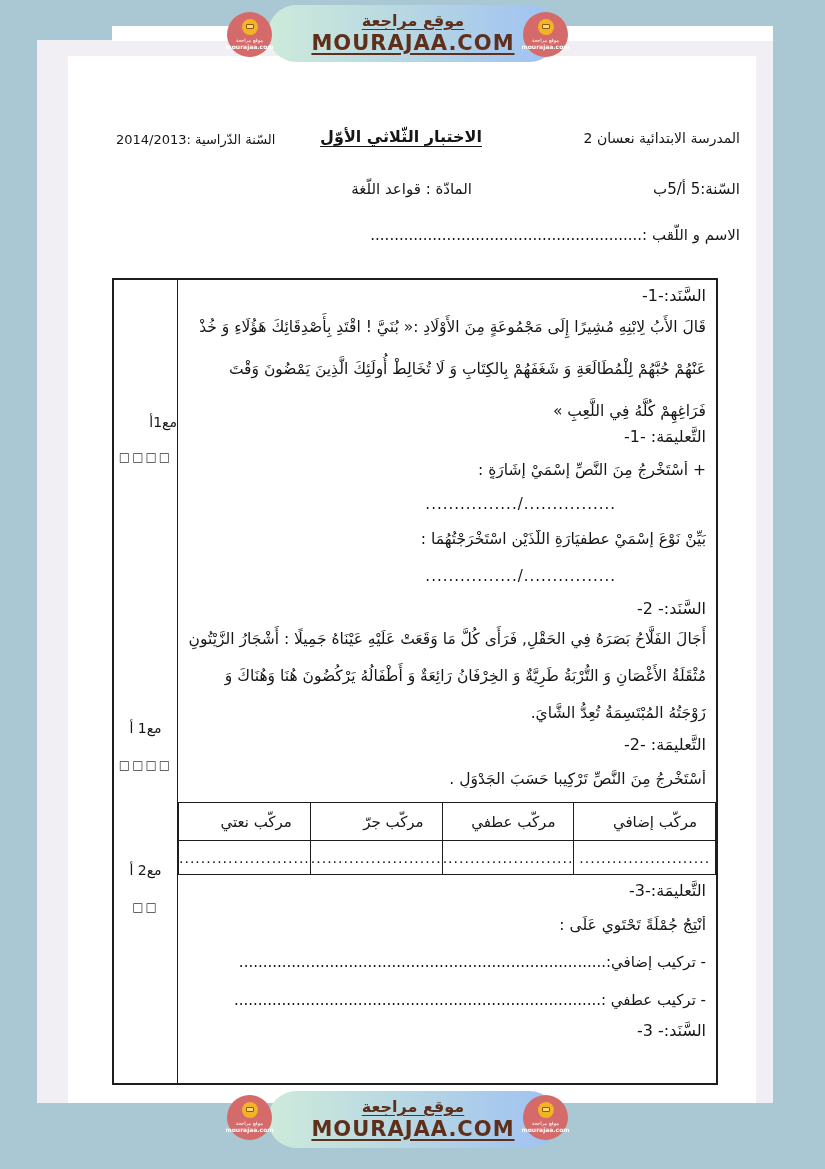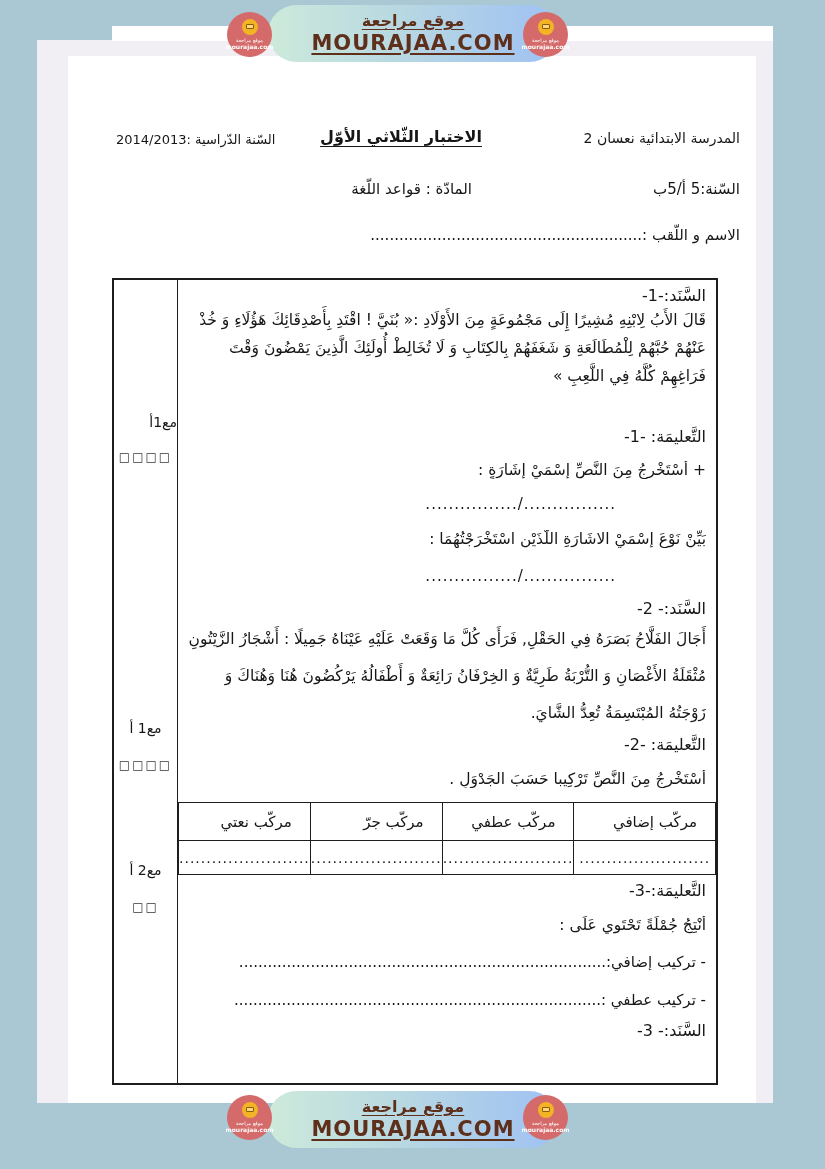--- a/index.html
+++ b/index.html
@@ -68,21 +68,21 @@
   .mark-label { font-size: 14px; direction: rtl; }
   .mark-boxes { font-size: 12px; letter-spacing: 2px; color: #333; direction: ltr; }
   .m1-label { top: 134px; padding-left: 44px; } .m1-boxes { top: 170px; }
   .m2-label { top: 440px; } .m2-boxes { top: 478px; }
   .m3-label { top: 582px; } .m3-boxes { top: 620px; }
 
   .content-col { flex: 1; position: relative; direction: rtl; }
   .content-col > div { position: absolute; right: 0; left: 0; padding: 0 10px; text-align: right; }
 
   .lbl  { font-size: 16px; }
-  .para { font-size: 15.5px; line-height: 28px; text-align: justify; text-align-last: right; }
+  .para { font-size: 15.5px; line-height: 42px; text-align: justify; text-align-last: right; }
   .q    { font-size: 15.5px; white-space: nowrap; overflow: hidden; }
   .dots-line { font-size: 15px; padding-left: 10px; padding-right: 100px !important;
       letter-spacing: 1px; white-space: nowrap; overflow: hidden; }
   .fill-item { font-size: 15px; white-space: nowrap; overflow: hidden; }
 
   .b-s1lbl { top: 6px; }
   .b-s1txt { top: 26px; height: 130px; }
   .b-t1lbl { top: 147px; }
   .b-t1q1  { top: 181px; }
   .b-t1d1  { top: 215px; }
@@ -152,21 +152,21 @@
     <div class="mark mark-label m3-label">مع2 أ</div>
     <div class="mark mark-boxes m3-boxes">□□</div>
   </div>
 
   <div class="content-col">
     <div class="lbl  b-s1lbl">السَّنَد:-1-</div>
     <div class="para b-s1txt">قَالَ الأَبُ لِابْنِهِ مُشِيرًا إِلَى مَجْمُوعَةٍ مِنَ الأَوْلَادِ :« بُنَيَّ ! اقْتَدِ بِأَصْدِقَائِكَ هَؤُلَاءِ وَ خُذْ عَنْهُمْ حُبَّهُمْ لِلْمُطَالَعَةِ وَ شَغَفَهُمْ بِالكِتَابِ وَ لَا تُخَالِطْ أُولَئِكَ الَّذِينَ يَمْضُونَ وَقْتَ فَرَاغِهِمْ كُلَّهُ فِي اللَّعِبِ »</div>
     <div class="lbl  b-t1lbl">التَّعليمَة: -1-</div>
     <div class="q    b-t1q1">+ أَسْتَخْرِجُ مِنَ النَّصِّ إِسْمَيْ إِشَارَةٍ :</div>
     <div class="dots-line b-t1d1">................/................</div>
-    <div class="q    b-t1q2">بَيِّنْ نَوْعَ إِسْمَيْ الاشَارَةِ اللَّذَيْنِ اسْتَخْرَجْتُهُمَا :</div>
+    <div class="q    b-t1q2">بَيِّنْ نَوْعَ إِسْمَيْ عطفيَارَةِ اللَّذَيْنِ اسْتَخْرَجْتُهُمَا :</div>
     <div class="dots-line b-t1d2">................/................</div>
     <div class="lbl  b-s2lbl">السَّنَد:- 2-</div>
     <div class="para b-s2txt">أَجَالَ الفَلَّاحُ بَصَرَهُ فِي الحَقْلِ, فَرَأَى كُلَّ مَا وَقَعَتْ عَلَيْهِ عَيْنَاهُ جَمِيلًا : أَشْجَارُ الزَّيْتُونِ مُثْقَلَةُ الأَغْصَانِ وَ التُّرْبَةُ طَرِيَّةٌ وَ الخِرْفَانُ رَائِعَةٌ وَ أَطْفَالُهُ يَرْكُضُونَ هُنَا وَهُنَاكَ وَ زَوْجَتُهُ المُبْتَسِمَةُ تُعِدُّ الشَّايَ.</div>
     <div class="lbl  b-t2lbl">التَّعليمَة: -2-</div>
     <div class="q    b-t2q">أَسْتَخْرِجُ مِنَ النَّصِّ تَرْكِيبا حَسَبَ الجَدْوَلِ .</div>
 
     <div class="b-table">
       <table class="grid">
         <tbody>
             <tr>

